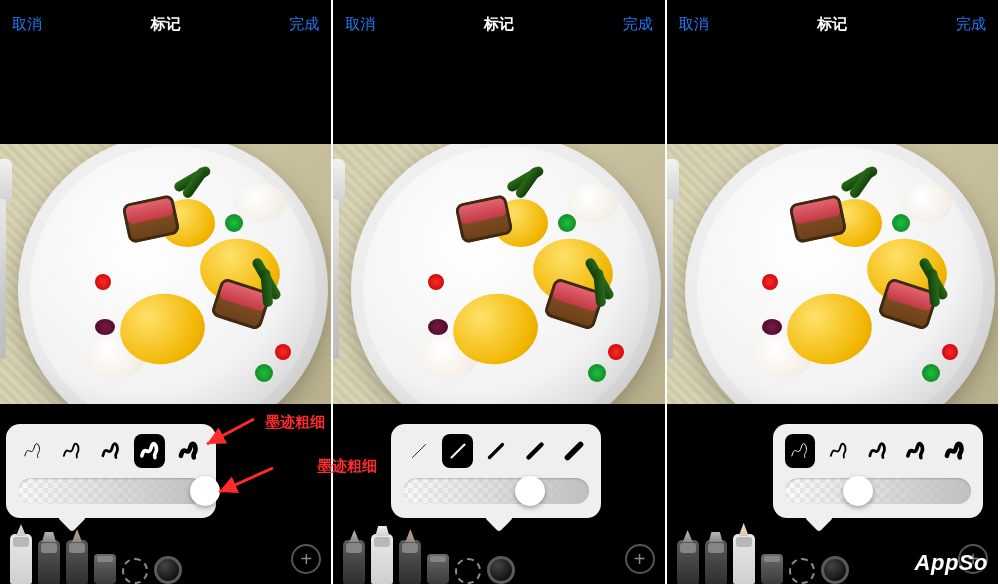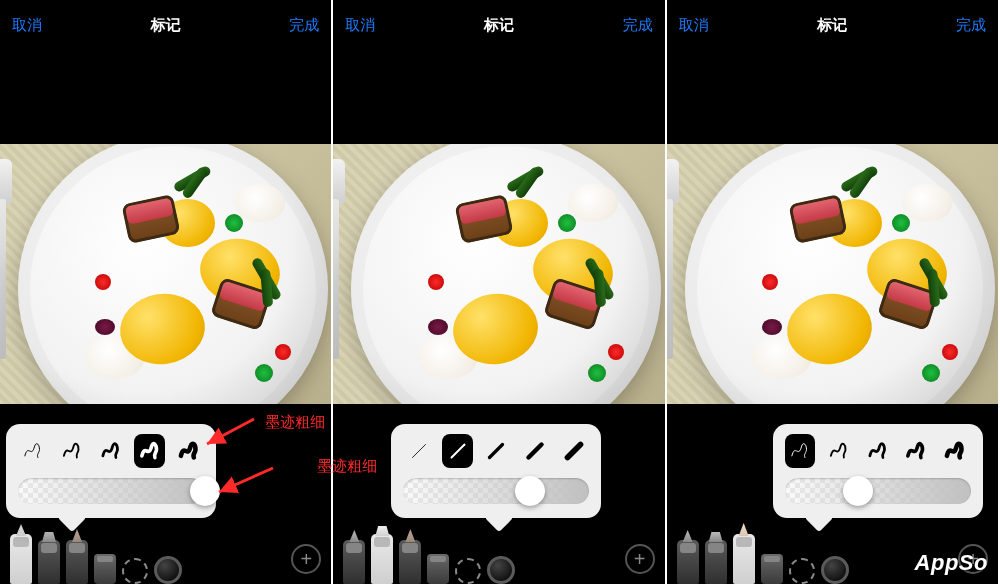--- a/index.html
+++ b/index.html
@@ -20,23 +20,23 @@
     flex-direction: column;
     position: relative;
     border-right: 2px solid #fff;
   }
   .panel:last-child { border-right: none; }
 
   
   .hdr {
     height: 34px;
     display: flex;
-    align-items: flex-start;
+    align-items: flex-end;
     justify-content: space-between;
-    padding: 16px 12px;
+    padding: 0 12px;
     color: #fff;
     font-size: 15px;
   }
   .hdr .cancel, .hdr .done { color: #1f7cff; cursor: pointer; }
   .hdr .title { color: #fff; font-weight: 600; }
 
   
   .imgwrap {
     position: relative;
     width: 100%;
@@ -147,21 +147,21 @@
   .tool.eraser::before{top:2px;height:6px;border-radius:2px;}
   .tool.lasso{width:26px;height:26px;border-radius:50%;background:none;
     border:2px dashed #8a8a8a;}
   .tool.lasso::before{display:none;}
   .colorwell{width:28px;height:28px;border-radius:50%;border:3px solid #5a5a5a;
     background:radial-gradient(circle at 35% 30%,#444,#000);cursor:pointer;}
   .addbtn{width:30px;height:30px;border-radius:50%;border:2px solid #555;
     display:flex;align-items:center;justify-content:center;color:#888;font-size:20px;cursor:pointer;}
 
   
-  .anno{position:absolute;color:#ff2a2a;font-size:15px;font-weight:400;z-index:20;white-space:nowrap;}
+  .anno{position:absolute;color:#ff2a2a;font-size:15px;font-weight:700;z-index:20;white-space:nowrap;}
   .arrow{position:absolute;z-index:19;}
 
   .watermark{position:absolute;right:12px;bottom:8px;color:#fff;font-size:22px;font-weight:700;
     font-style:italic;letter-spacing:.5px;z-index:50;text-shadow:0 1px 2px rgba(0,0,0,.4);}
 </style>
 </head>
 <body>
 
 <div class="panel" style="overflow: visible; z-index: 10;">
     <div class="hdr">

